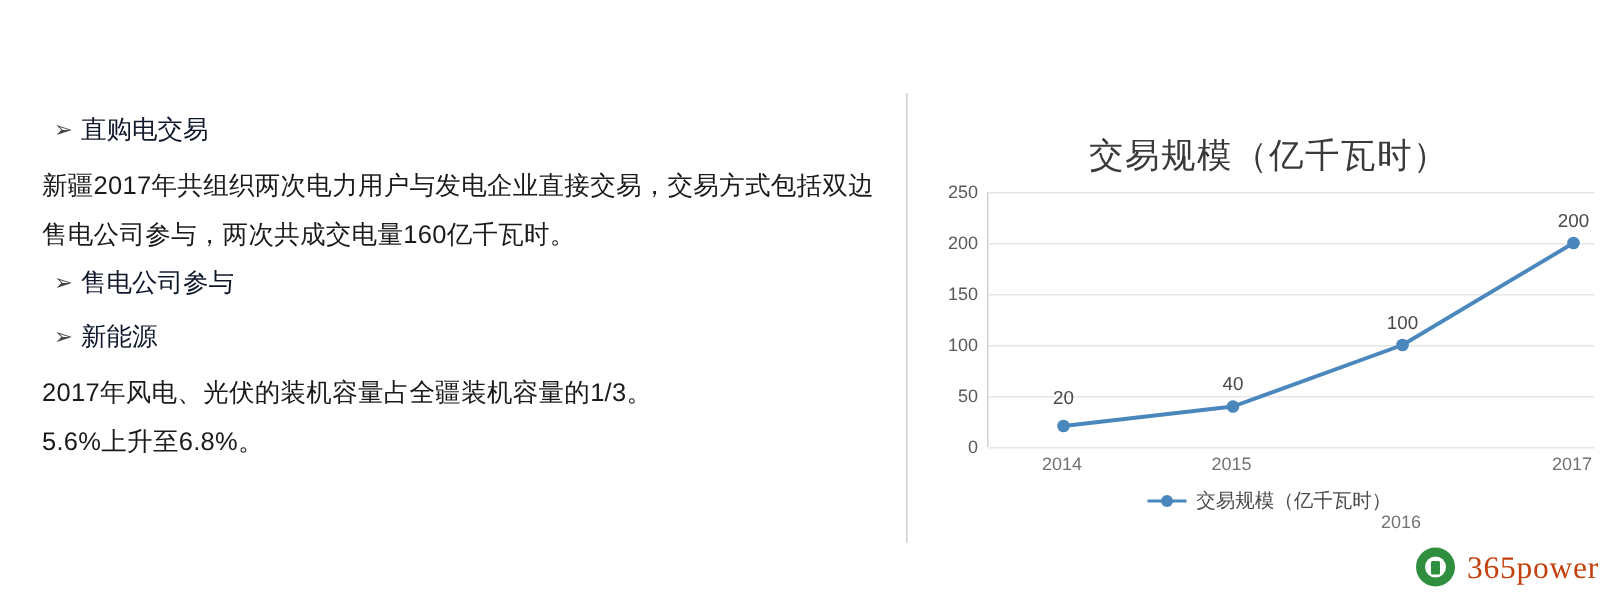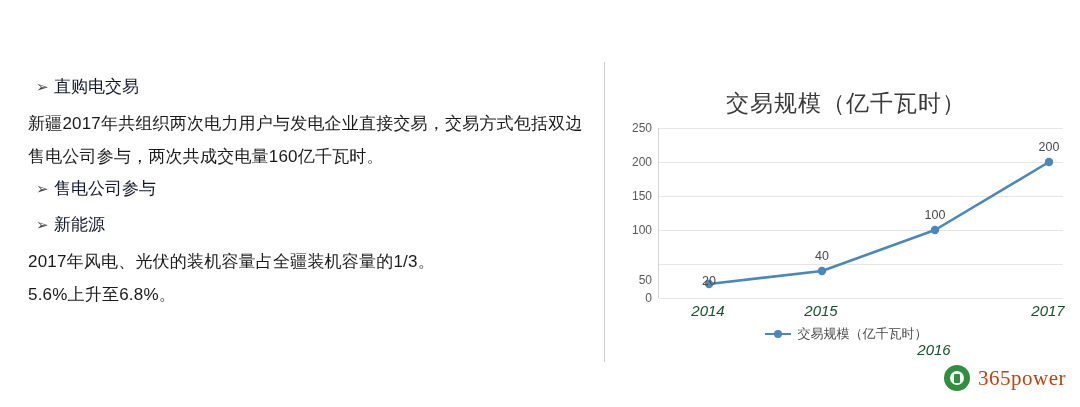--- a/index.html
+++ b/index.html
@@ -144,24 +144,23 @@
   }
   .x-axis-labels {
     position: absolute;
     left: 36px;
     top: 174px;
     width: 404px;
     height: 20px;
   }
   .x-axis-labels span {
     position: absolute;
-    font-size: 15px;
-    color: #14532d;
+    font-size: 12px;
+    color: #737373;
     transform: translateX(-50%);
-    font-style: italic;
   }
   .legend {
     position: absolute;
     left: 0;
     top: 325px;
     width: 468px;
     display: flex;
     align-items: center;
     justify-content: center;
   }
@@ -261,21 +260,21 @@
   <div class="divider"></div>
 
   <div class="right-col">
 
     <div class="chart-title">交易规模（亿千瓦时）</div>
 
     <div class="chart-area">
 
       <div class="y-axis-labels">
         <span style="top:170px;">0</span>
-        <span style="top:152px;text-align:right;">50</span>
+        <span style="top:136px;text-align:right;">50</span>
         <span style="top:102px;">100</span>
         <span style="top:68px;">150</span>
         <span style="top:34px;">200</span>
         <span style="top:0px;">250</span>
       </div>
 
       <div class="plot">
         <div class="gridline" style="top:0px;"></div>
         <div class="gridline" style="top:34px;"></div>
         <div class="gridline" style="top:68px;"></div>
@@ -284,21 +283,21 @@
         <div class="gridline" style="top:170px;"></div>
 
         <svg viewBox="0 0 404 170" preserveAspectRatio="none">
           <polyline points="50,156 163,143 276,102 390,34" fill="none" stroke="#4a87bd" stroke-width="2.6" stroke-linecap="round" stroke-linejoin="round"></polyline>
           <circle cx="50" cy="156" r="4.2" fill="#4a87bd"></circle>
           <circle cx="163" cy="143" r="4.2" fill="#4a87bd"></circle>
           <circle cx="276" cy="102" r="4.2" fill="#4a87bd"></circle>
           <circle cx="390" cy="34" r="4.2" fill="#4a87bd"></circle>
         </svg>
 
-        <span class="point-label" style="left:50px;  top:160px;">20</span>
+        <span class="point-label" style="left:50px;  top:144px;">20</span>
         <span class="point-label" style="left:163px; top:135px;">40</span>
         <span class="point-label" style="left:276px; top:94px;">100</span>
         <span class="point-label" style="left:390px; top:26px;">200</span>
       </div>
 
       <div class="x-axis-labels">
         <span style="left:50px;">2014</span>
         <span style="left:163px;">2015</span>
         <span style="left:276px;margin-top:39px;">2016</span>
         <span style="left:390px;">2017</span>

